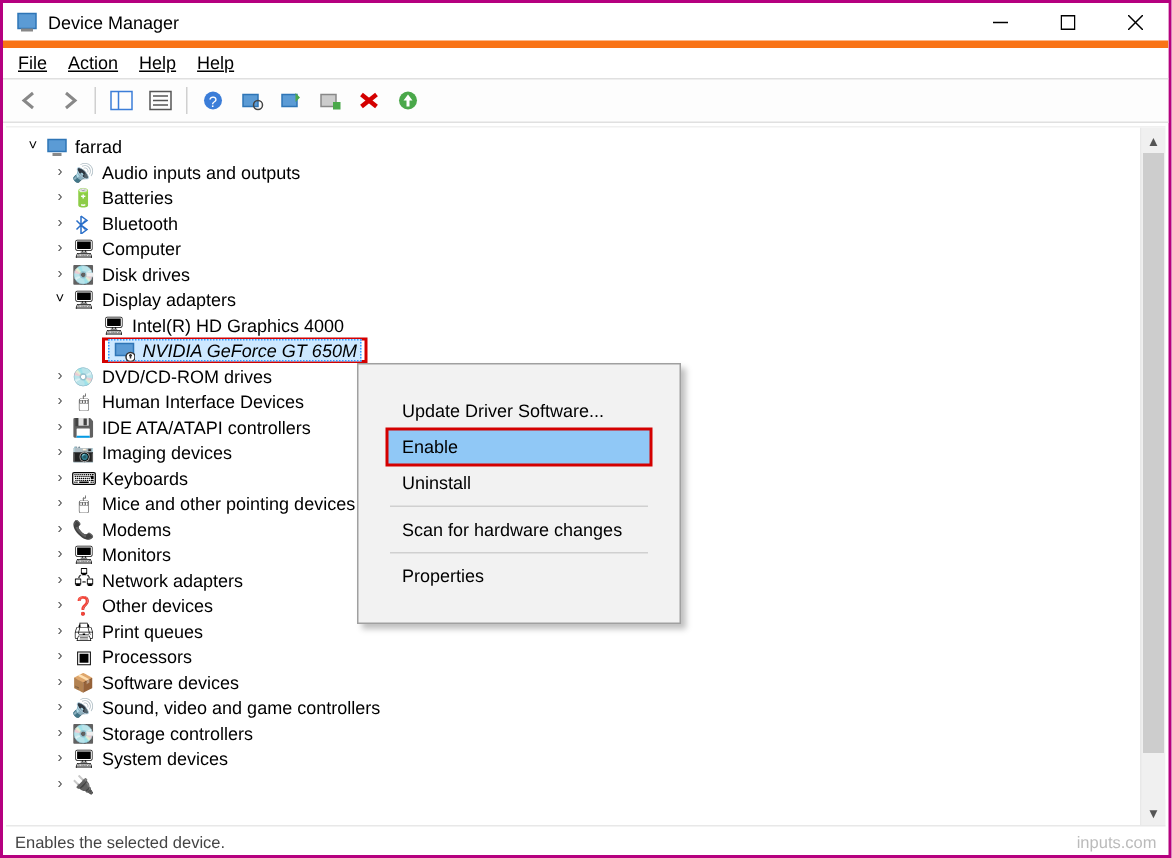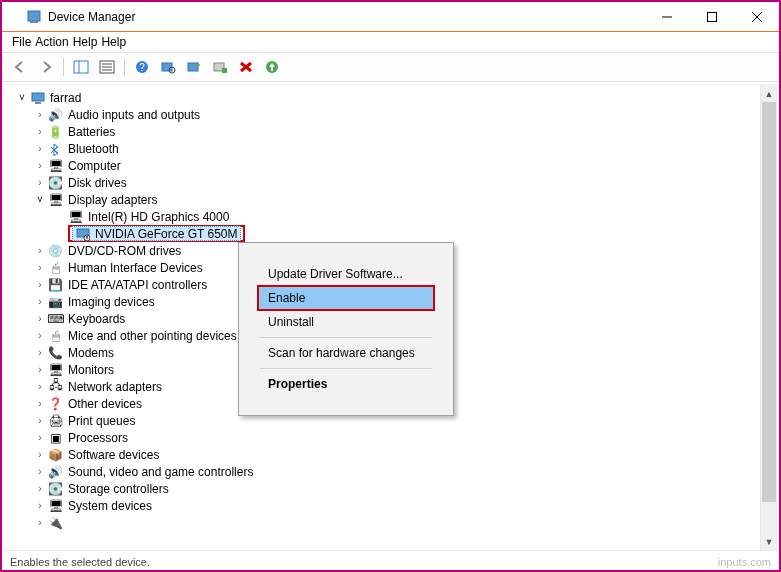--- a/index.html
+++ b/index.html
@@ -12,41 +12,42 @@
     width: 781px;
     height: 572px;
     border: 2px solid #b5007f;
     position: relative;
     overflow: hidden;
   }
   .titlebar {
     display: flex;
     align-items: center;
     height: 30px;
-    padding: 0 0 0 24px;
+    padding: 0 0 0 8px;
     background: #fff;
-    border-bottom: 1px solid #f97316;
+    border-bottom: 5px solid #f97316;
   }
   .titlebar .app-icon {
     width: 16px; height: 16px;
     margin-right: 6px;
     display: inline-flex; align-items: center; justify-content: center;
   }
   .titlebar .title { flex: 0 0 auto; }
   .titlebar .spacer { flex: 1; }
   .winbtn {
     width: 45px; height: 30px;
     display: inline-flex; align-items: center; justify-content: center;
     font-size: 13px;
   }
   .menubar {
     display: flex;
-    gap: 4px;
+    gap: 14px;
     padding: 3px 10px;
     background: #fff;
+    text-decoration: underline;
   }
   .menubar span { cursor: default; }
   .toolbar {
     display: flex;
     align-items: center;
     padding: 3px 6px;
     gap: 2px;
     border-top: 1px solid #e0e0e0;
     border-bottom: 1px solid #e0e0e0;
     background: #fdfdfd;
@@ -90,20 +91,21 @@
     margin-right: 4px;
     font-size: 12px;
   }
   .label { }
   .sel {
     border: 2px solid #d40000;
     padding: 0 2px;
     height: 17px;
     display: inline-flex;
     align-items: center;
+    font-style: italic;
   }
   .sel-inner {
     background: #cde8ff;
     border: 1px dotted #3399ff;
     padding: 0 2px;
     display: inline-flex;
     align-items: center;
     height: 15px;
   }
   .d0 { padding-left: 4px; }
@@ -153,21 +155,21 @@
     display: flex; align-items: center;
     padding: 0 10px;
   }
   .ctxitem.hl {
     background: #90c8f6;
   }
   .ctxitem.hl-outline {
     outline: 2px solid #d40000;
     outline-offset: -1px;
   }
-  .ctxitem.bold { font-weight: bold; }
+  .ctxitem.bold { font-weight: normal; }
   .ctxsep {
     height: 1px;
     background: #d0d0d0;
     margin: 3px 2px;
   }
   svg { display: block; }
 </style>
 </head>
 <body>
 

